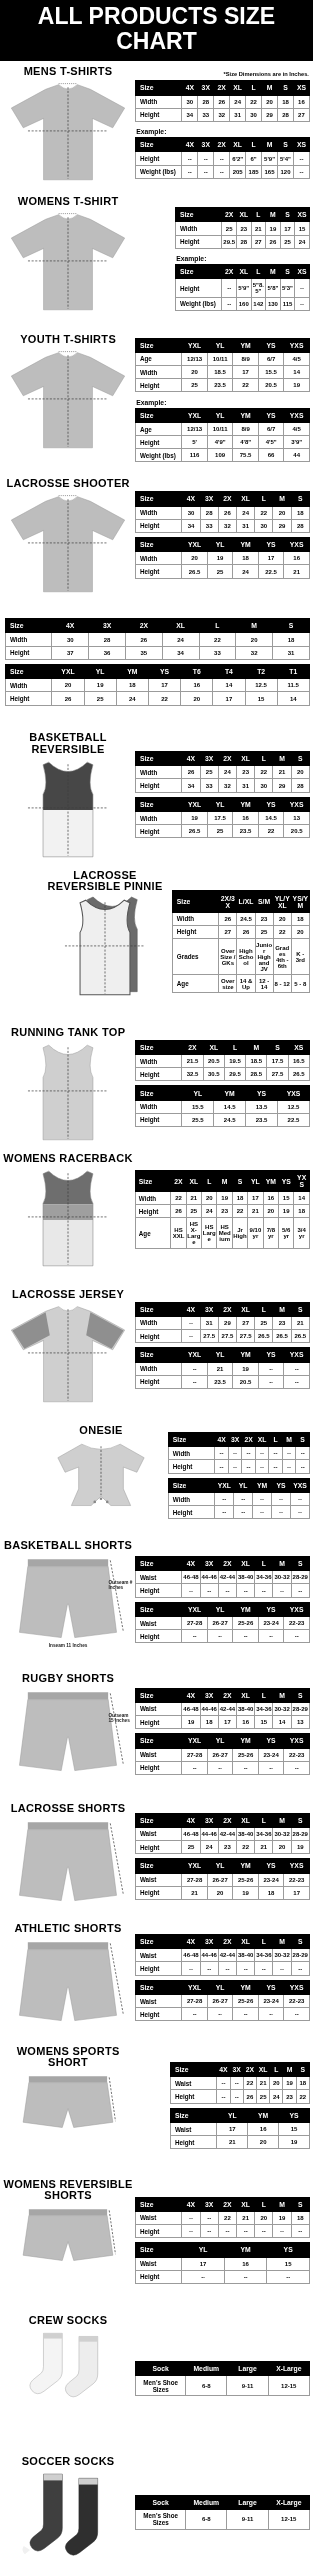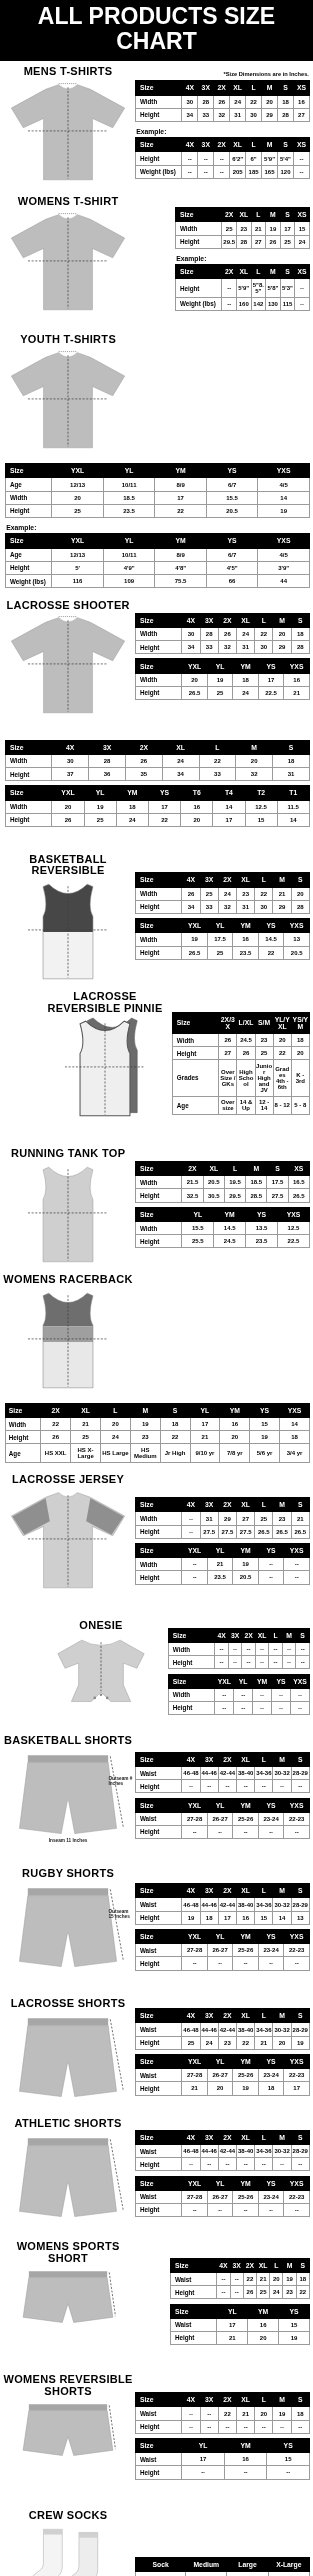--- a/index.html
+++ b/index.html
@@ -207,21 +207,21 @@
                 <td>160</td>
                 <td>142</td>
                 <td>130</td>
                 <td>115</td>
                 <td>--</td>
               </tr>
             </tbody>
           </table>
         </div>
       </div>
-      <div class="section" style="min-height: 144px; flex-direction: column;">
+      <div class="section" style="min-height: 144px;">
         <div class="left">
           <h2 class="sec-title">YOUTH T-SHIRTS</h2>
           <div class="imgwrap">
             <svg width="120" height="104" viewBox="0 0 230 200">
               <path d="M72,16 L97,7 Q115,24 133,7 L158,16 L224,52 L201,90 L162,72 L162,190 L68,190 L68,72 L29,90 L6,52 Z" fill="#bdbdbd" stroke="#9a9a9a"></path>
               <line x1="115" y1="12" x2="115" y2="188" stroke="#3c3c3c" stroke-dasharray="4 3" stroke-width="1.4" fill="none"></line>
               <line x1="38" y1="96" x2="192" y2="96" stroke="#3c3c3c" stroke-dasharray="4 3" stroke-width="1.4" fill="none"></line>
               <line x1="97" y1="5" x2="133" y2="5" stroke="#3c3c3c" stroke-dasharray="2 2"></line>
             </svg>
           </div>
@@ -685,21 +685,21 @@
                 <th class="rlbl" scope="row">Height</th>
                 <td>25.5</td>
                 <td>24.5</td>
                 <td>23.5</td>
                 <td>22.5</td>
               </tr>
             </tbody>
           </table>
         </div>
       </div>
-      <div class="section" style="min-height: 112px; flex-direction: column;">
+      <div class="section" style="min-height: 112px;">
         <div class="left">
           <h2 class="sec-title">WOMENS RACERBACK</h2>
           <div class="imgwrap">
             <svg width="120" height="104" viewBox="0 0 230 200">
               <defs>
                 <clipPath id="cp8">
                   <path d="M78,8 Q115,44 152,8 L163,13 Q152,52 163,70 L163,190 L67,190 L67,70 Q78,52 67,13 Z"></path>
                 </clipPath>
               </defs>
               <g clip-path="url(#cp8)">
@@ -763,21 +763,21 @@
                 <td>Jr High</td>
                 <td>9/10 yr</td>
                 <td>7/8 yr</td>
                 <td>5/6 yr</td>
                 <td>3/4 yr</td>
               </tr>
             </tbody>
           </table>
         </div>
       </div>
-      <div class="section" style="min-height: 146px;">
+      <div class="section" style="min-height: 146px; align-items: center;">
         <div class="left">
           <h2 class="sec-title">LACROSSE JERSEY</h2>
           <div class="imgwrap">
             <svg width="120" height="104" viewBox="0 0 230 200">
               <path d="M72,16 L97,7 Q115,24 133,7 L158,16 L224,52 L201,90 L162,72 L162,190 L68,190 L68,72 L29,90 L6,52 Z" fill="#cfcfcf" stroke="#9a9a9a"></path>
               <polygon points="8,53 72,18 80,62 31,88" fill="#8f8f8f"></polygon>
               <polygon points="222,53 158,18 150,62 199,88" fill="#8f8f8f"></polygon>
               <line x1="115" y1="12" x2="115" y2="188" stroke="#3c3c3c" stroke-dasharray="4 3" stroke-width="1.4" fill="none"></line>
               <line x1="38" y1="96" x2="192" y2="96" stroke="#3c3c3c" stroke-dasharray="4 3" stroke-width="1.4" fill="none"></line>
             </svg>

